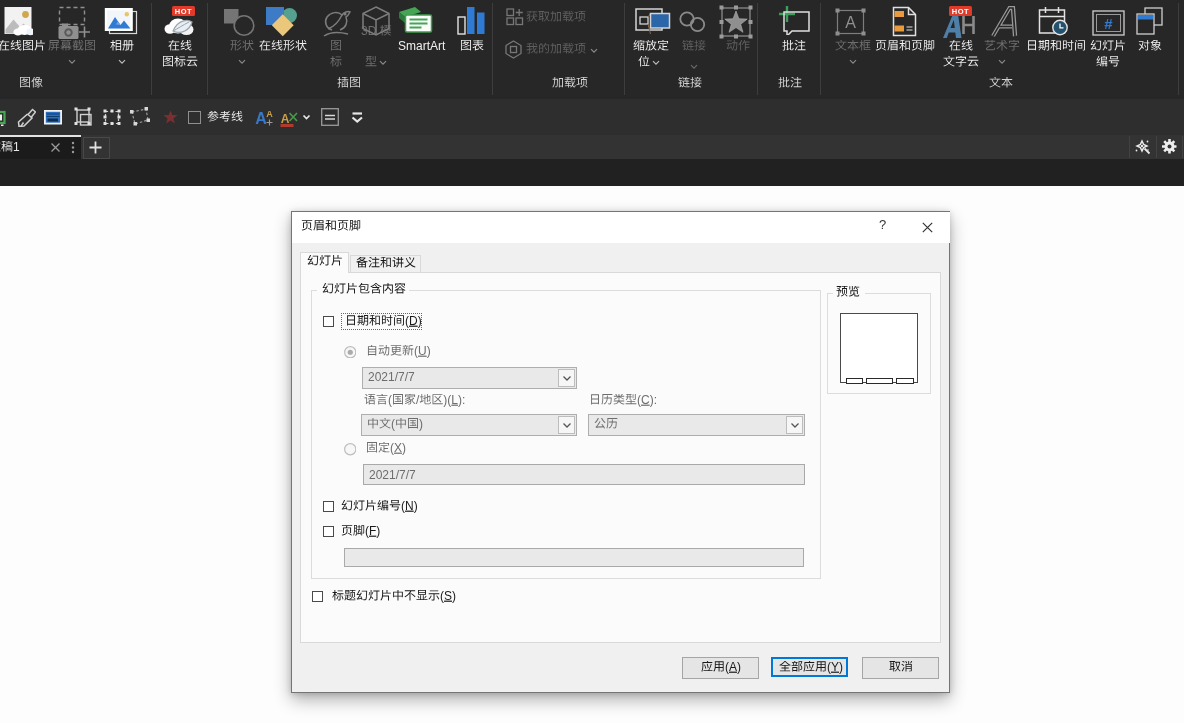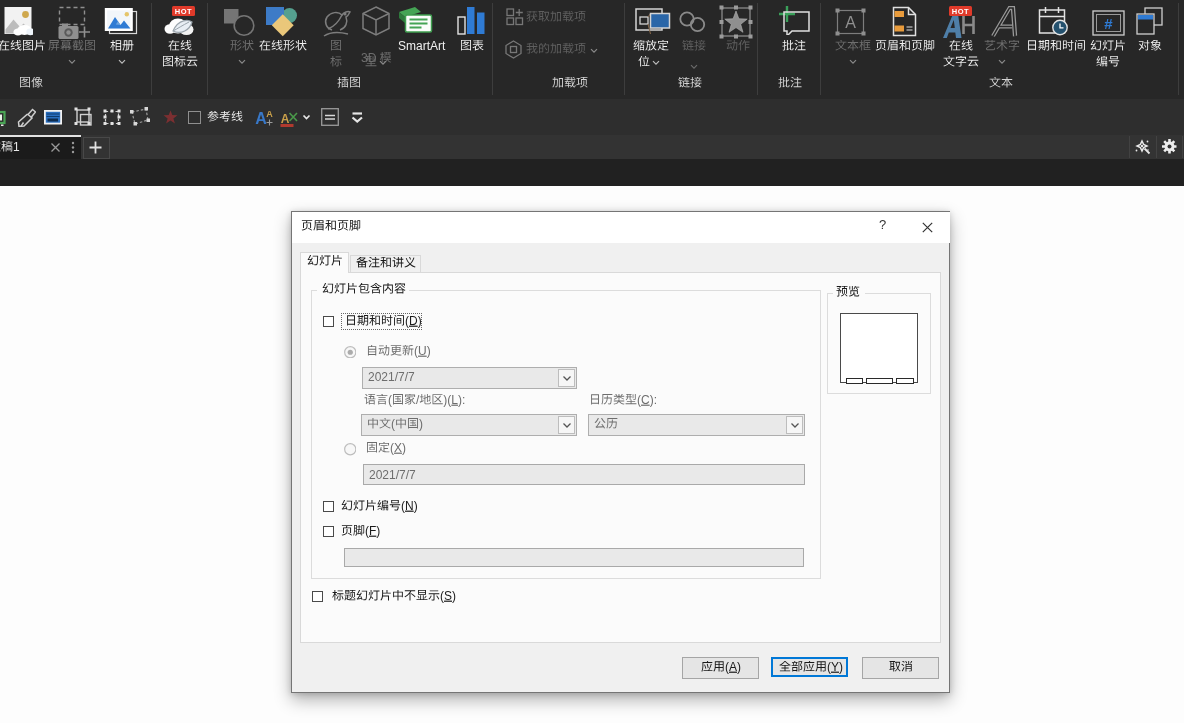--- a/index.html
+++ b/index.html
@@ -190,21 +190,21 @@
       </g>
     </svg>
   </div>
 <div style="position:absolute;left:330px;top:55.78px;width:13px;height:15px">
     <svg width="13" height="15" viewBox="0 0 13 15">
       <g transform="translate(0,9.6) scale(0.012,-0.012)" fill="#6e6e6e">
         <use href="#u6807" x="0"></use>
       </g>
     </svg>
   </div>
-<div style="position:absolute;left:360.66px;top:52px;width:32px;height:15px">
+<div style="position:absolute;left:360.66px;top:25px;width:32px;height:15px">
     <svg width="32" height="15" viewBox="0 0 32 15">
       <text x="0" y="9.6" font-family="Liberation Sans" font-size="12" fill="#6e6e6e" style="white-space:pre">3D </text>
       <g transform="translate(18.67,9.6) scale(0.012,-0.012)" fill="#6e6e6e">
         <use href="#u6A21" x="0"></use>
       </g>
     </svg>
   </div>
 <div style="position:absolute;left:365px;top:55.78px;width:13px;height:15px">
     <svg width="13" height="15" viewBox="0 0 13 15">
       <g transform="translate(0,9.6) scale(0.012,-0.012)" fill="#6e6e6e">

